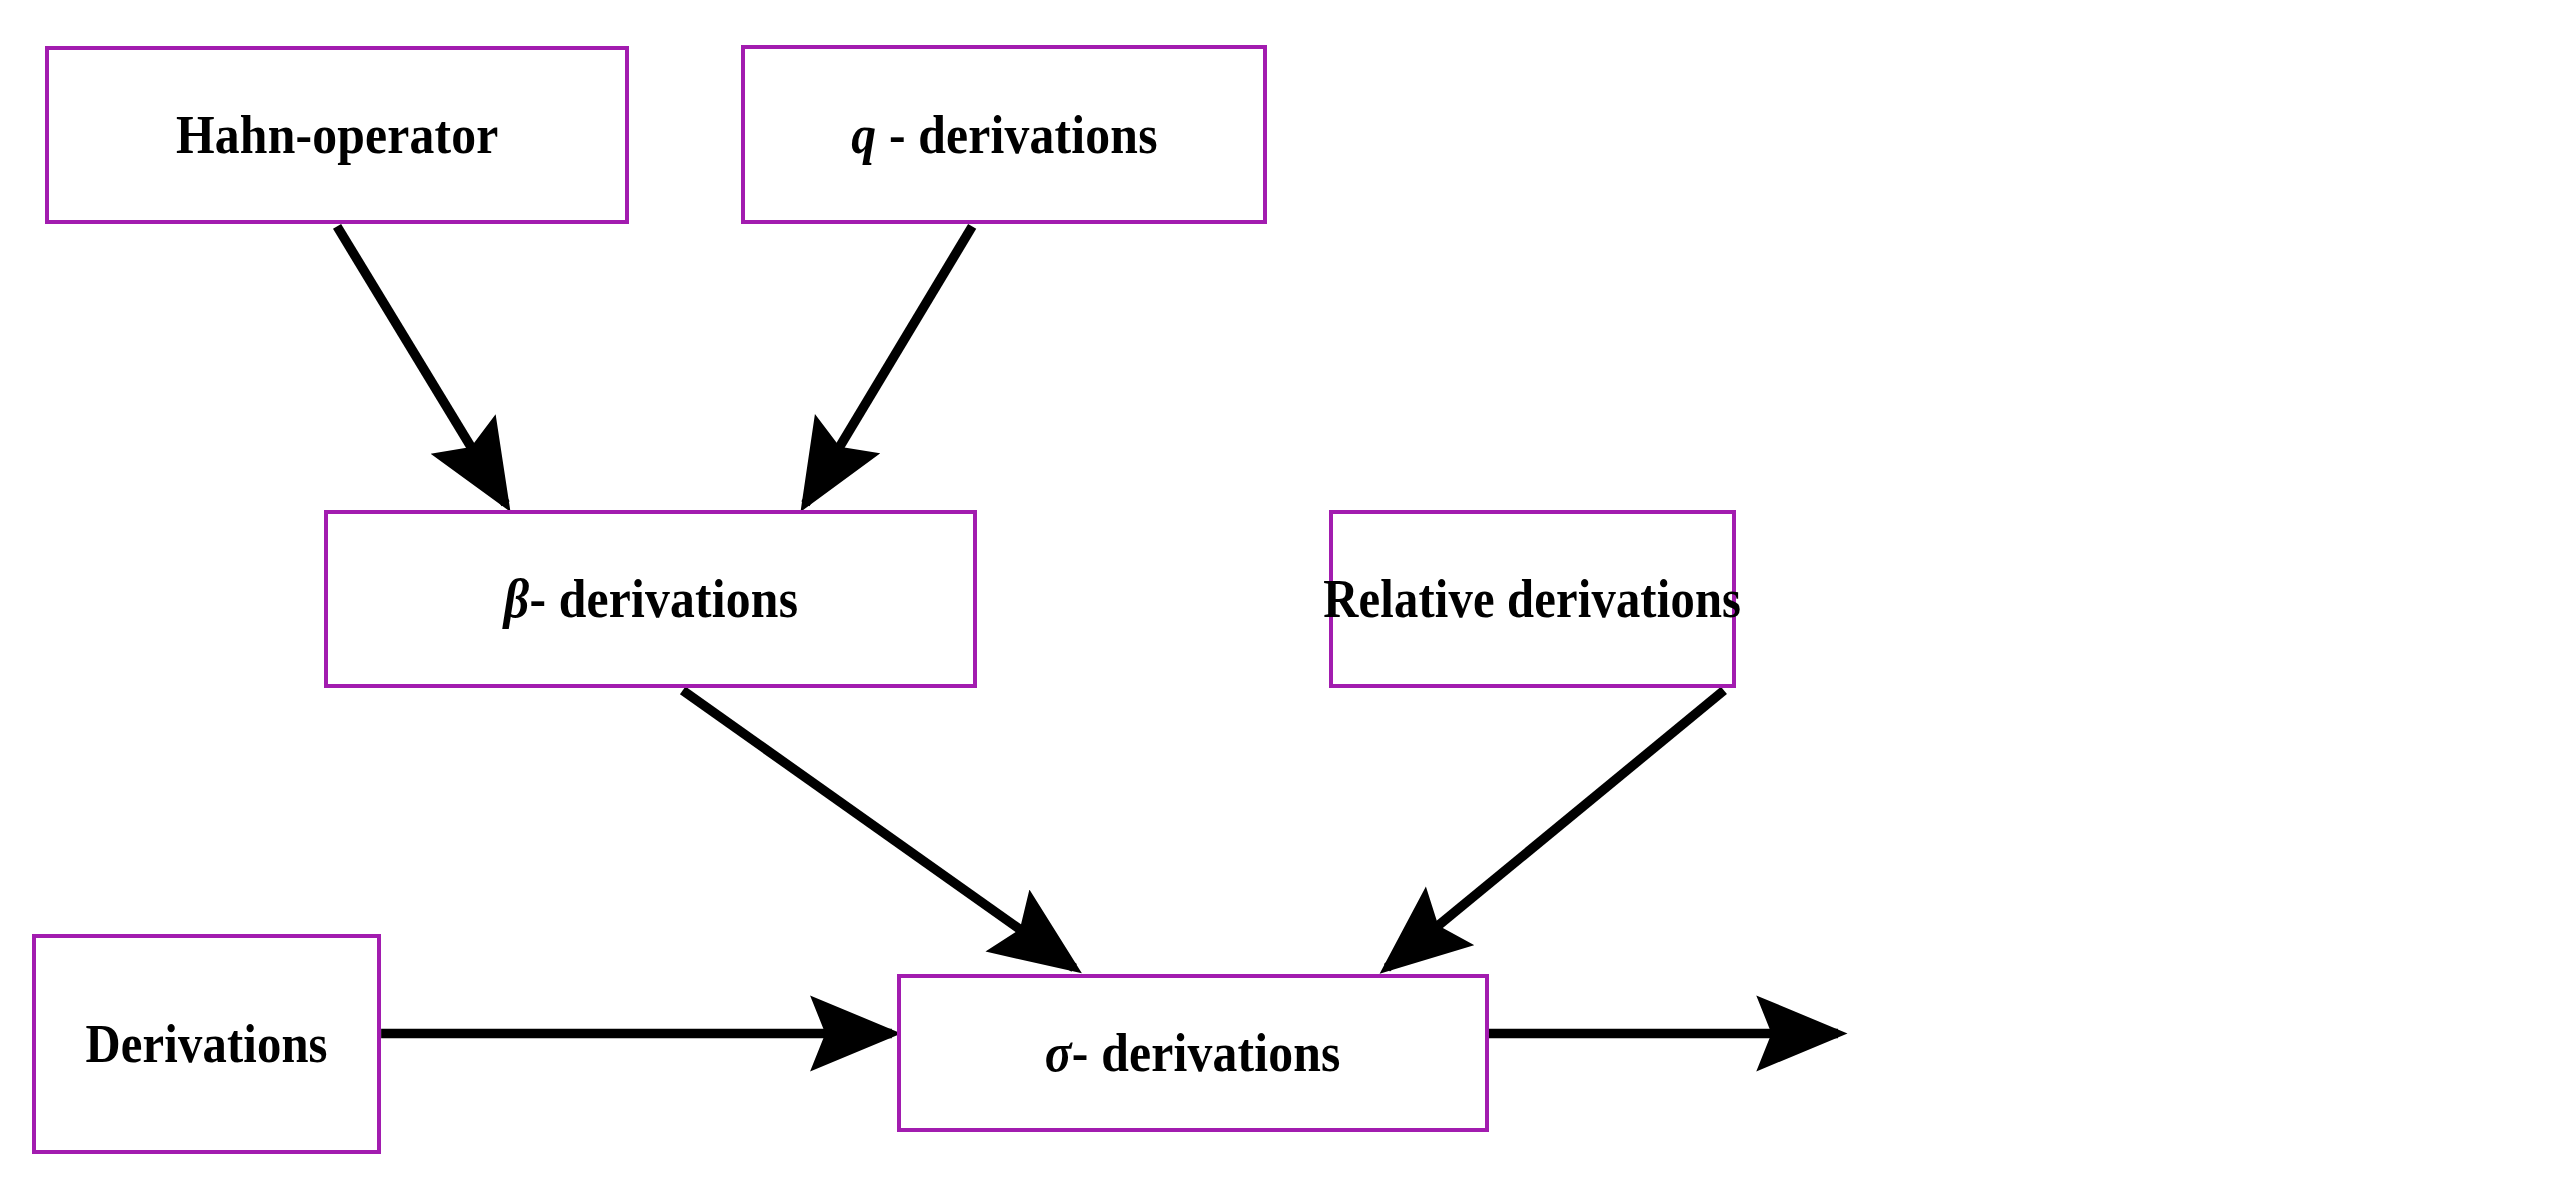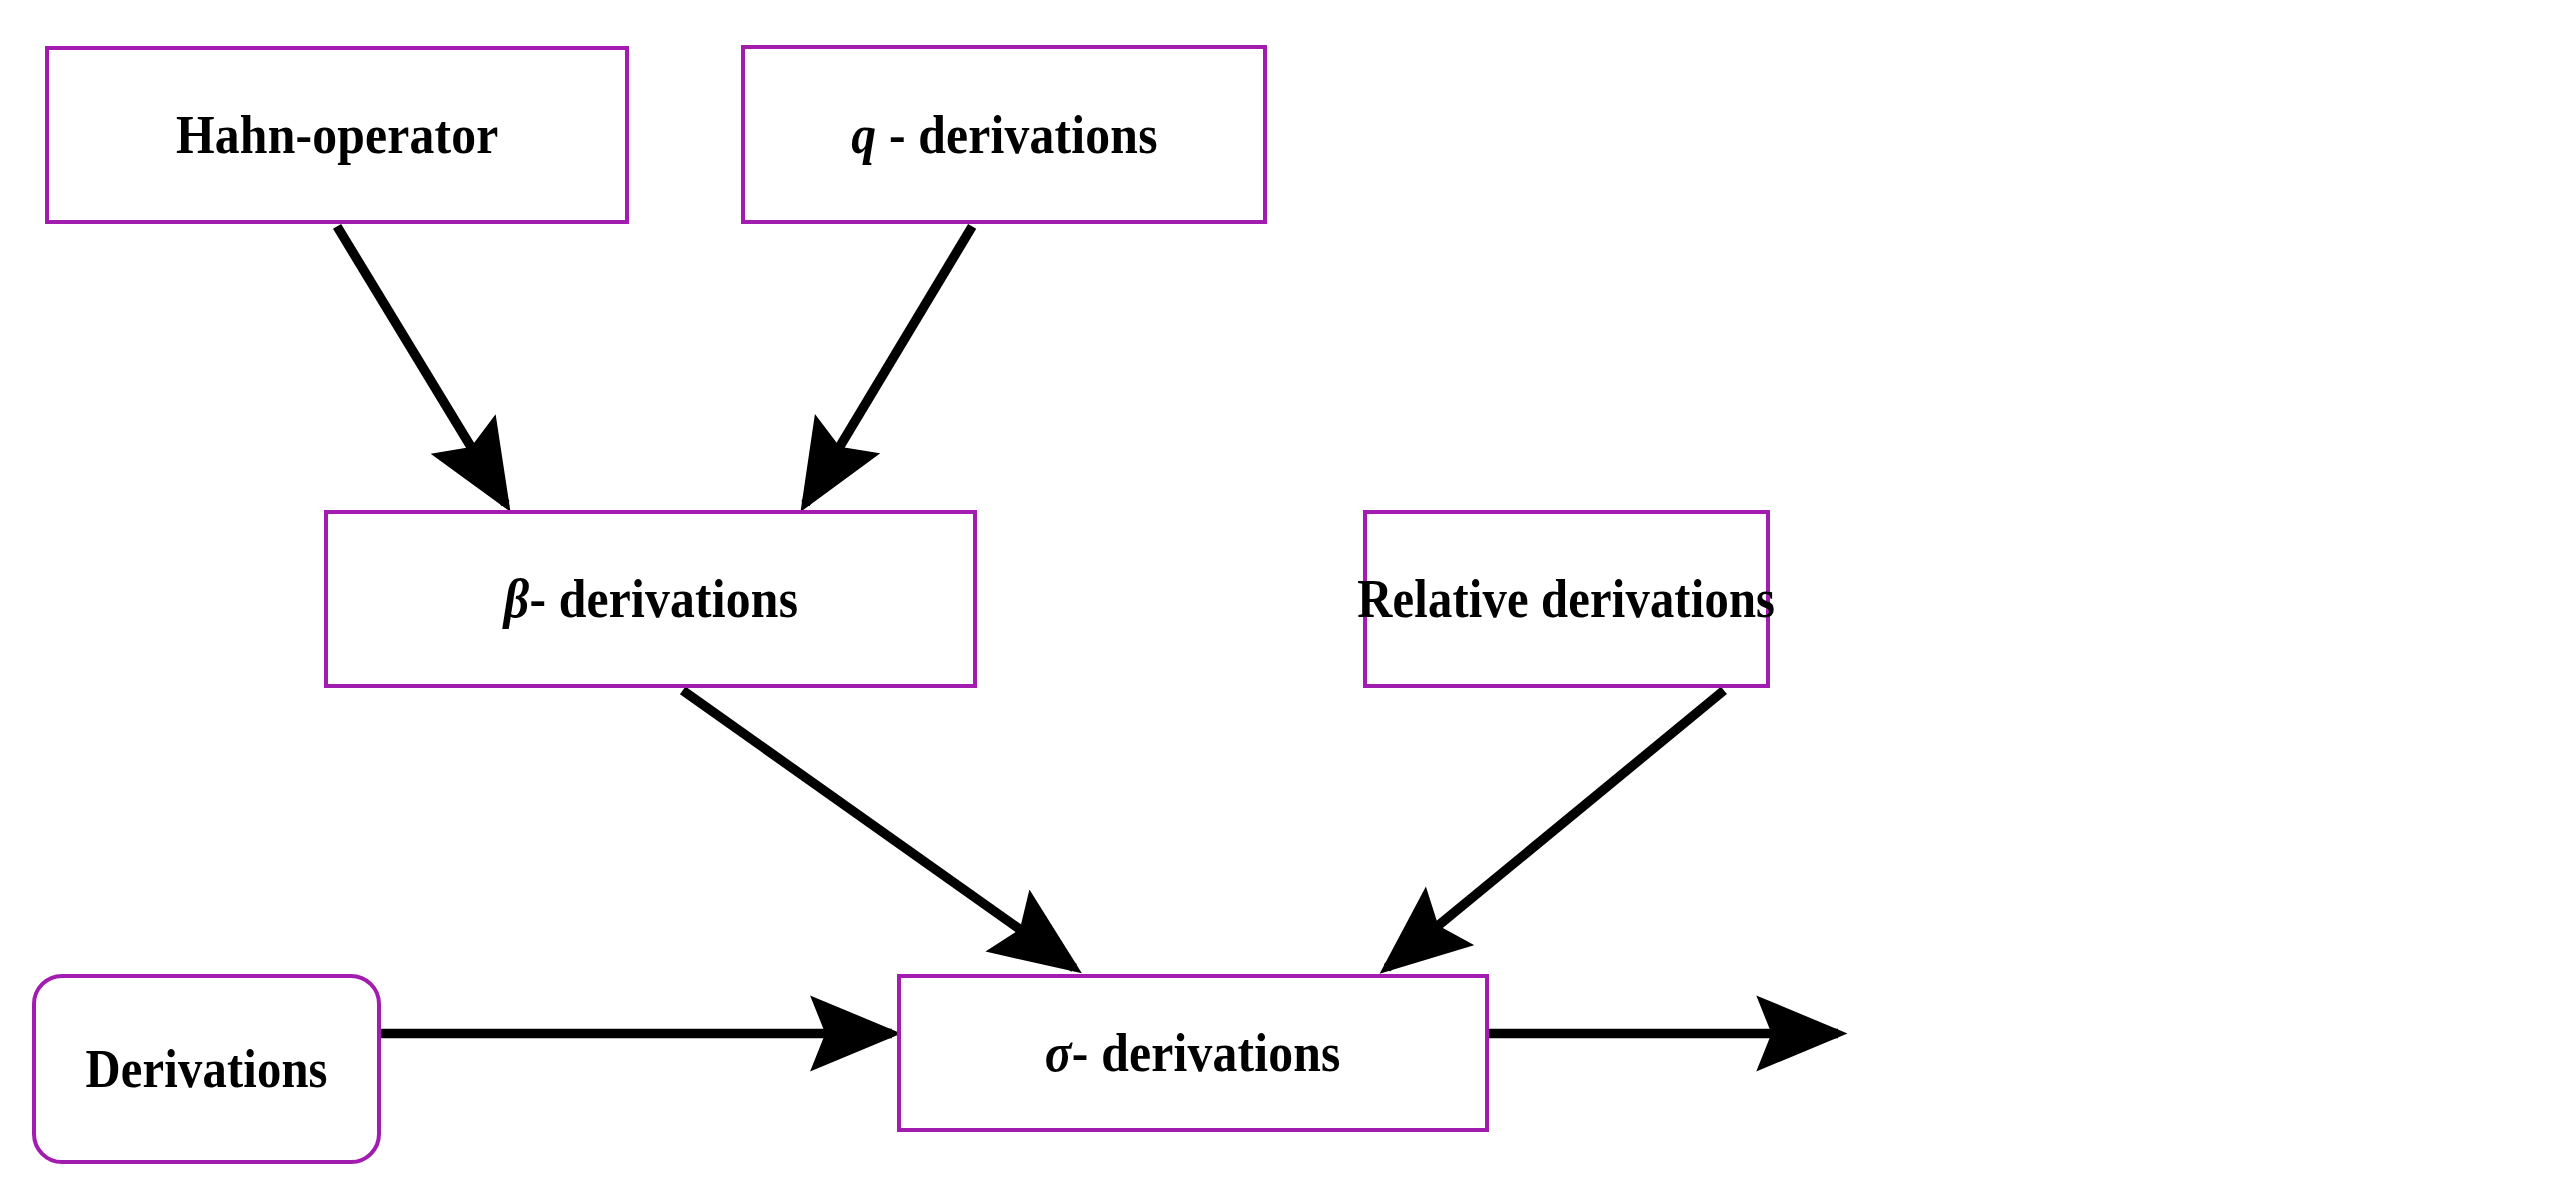--- a/index.html
+++ b/index.html
@@ -46,22 +46,22 @@
     font-style: italic;
     font-weight: bold;
   }
   .node-label .tight {
     letter-spacing: -0.02em;
   }
   
   #node-hahn      { left: 45px;   top: 46px;   width: 584px; height: 178px; }
   #node-qderiv    { left: 741px;  top: 45px;   width: 526px; height: 179px; }
   #node-betaderiv { left: 324px;  top: 510px;  width: 653px; height: 178px; }
-  #node-relderiv  { left: 1363px; top: 510px;  width: 407px; height: 178px; }
-  #node-deriv     { left: 32px;   top: 974px; width: 349px; height: 190px; border-radius: 30px; }
+  #node-relderiv  { left: 1329px; top: 510px;  width: 407px; height: 178px; }
+  #node-deriv     { left: 32px;   top: 934px; width: 349px; height: 220px; }
   #node-sigma     { left: 897px; top: 974px; width: 592px; height: 158px; }
   #node-sigmatau  { left: 1843px; top: 974px; width: 404px; height: 178px; }
 
   #node-relderiv .node-label,
   #node-deriv .node-label { transform: scaleX(0.90); }
 </style>
 </head>
 <body>
 
 <div id="stage">

